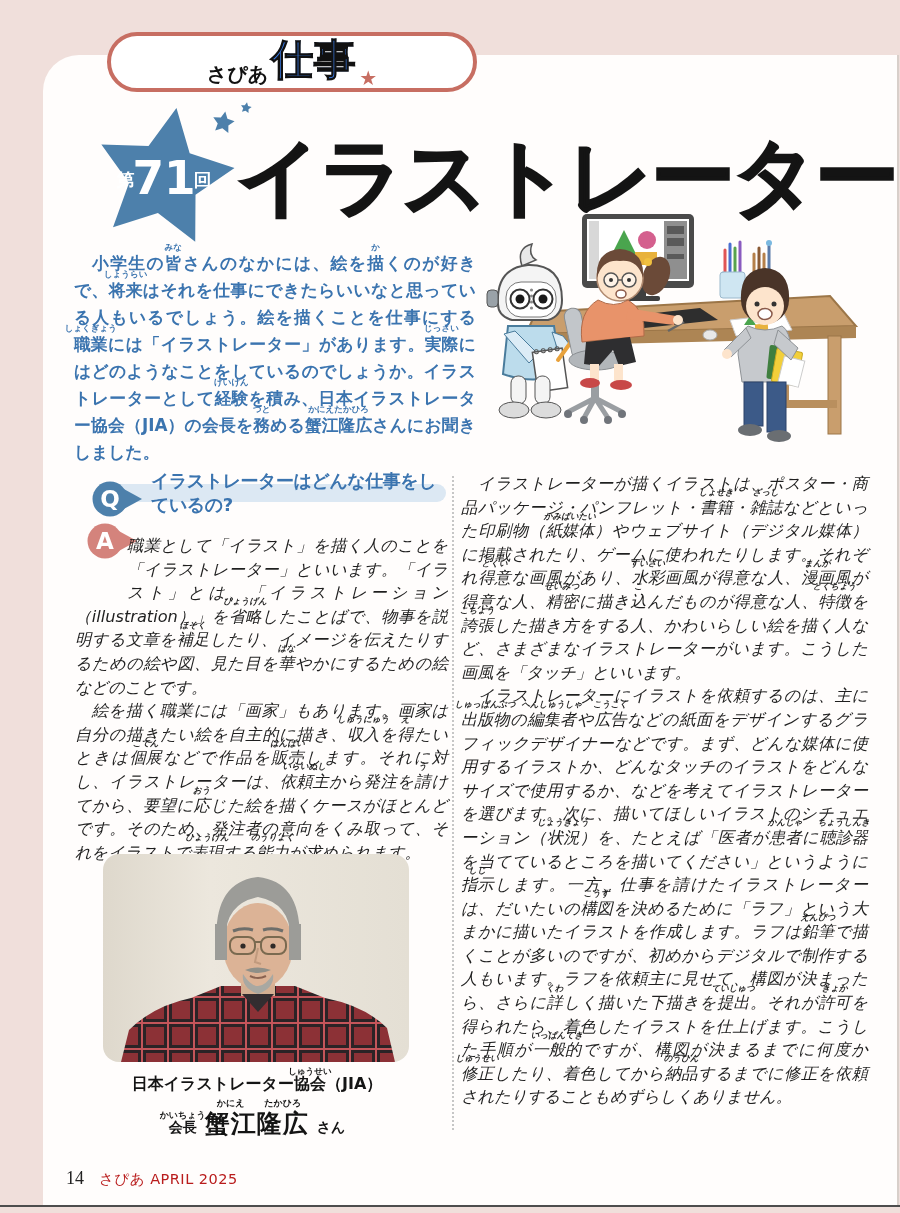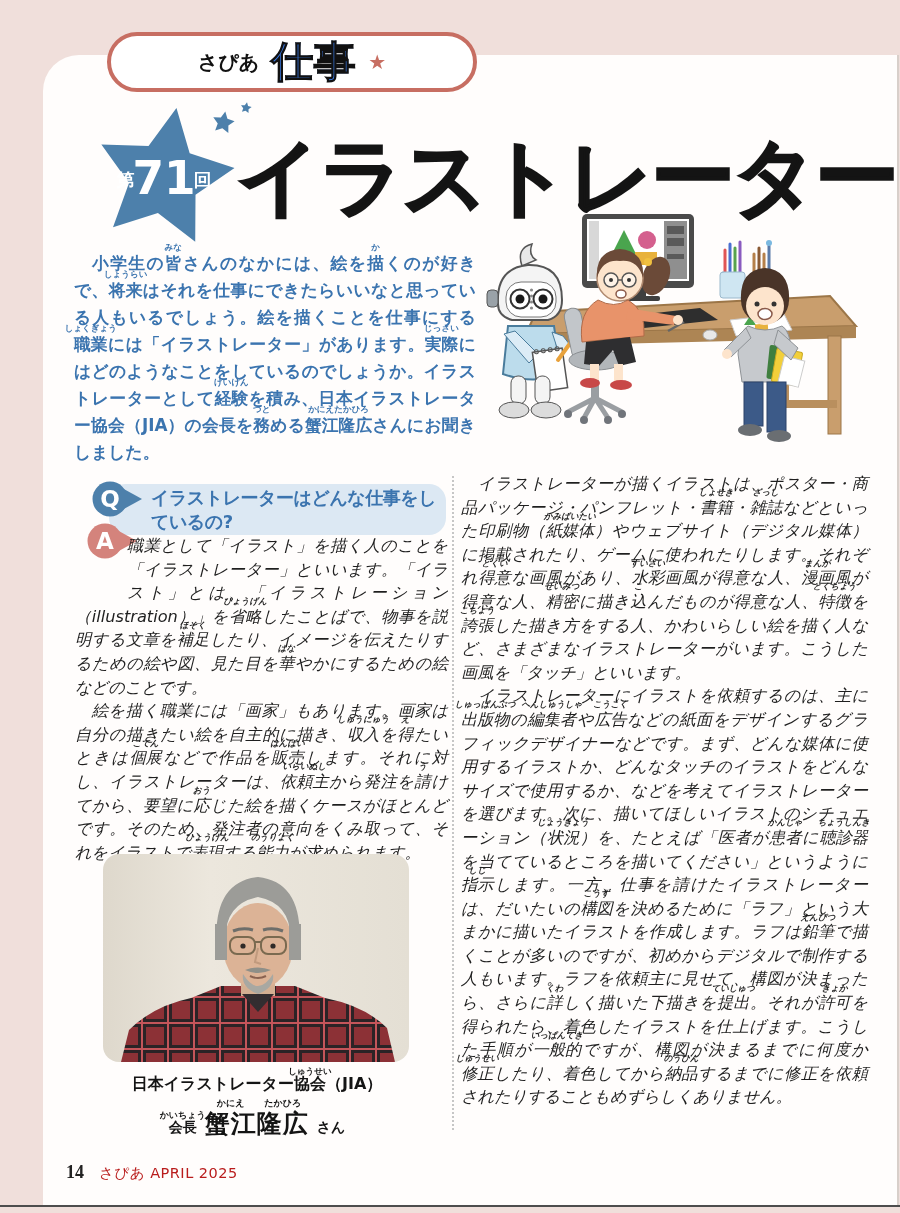--- a/index.html
+++ b/index.html
@@ -5,21 +5,21 @@
   html,body{margin:0;padding:0;background:#888;}
   .stage{position:relative;width:900px;height:1213px;margin:0 auto;background:var(--pink-bg,#f0dfdb);
          font-family:"DejaVu Sans","Liberation Sans",sans-serif;overflow:hidden;}
   .paper{position:absolute;left:43px;top:55px;width:855px;height:1151px;background:var(--paper,#fffdfc);
          border-radius:36px 0 0 0;}
   .scan-edge-bottom{position:absolute;left:0;top:1205px;width:900px;height:2px;background:#4d4d4d;}
   .scan-edge-right{position:absolute;left:897px;top:55px;width:2px;height:1150px;background:#d8cfca;}
 
   
   .header-badge{position:absolute;left:107px;top:32px;width:362px;height:52px;background:#fff;
-    border:4px solid var(--salmon,#c76e62);border-radius:30px;display:flex;align-items:center;justify-content:center;gap:12px;}
+    border:4px solid var(--salmon,#c76e62);border-radius:30px;display:flex;align-items:flex-end;justify-content:center;gap:3px;}
   .hb-prefix{font-size:20px;font-weight:900;color:#111;}
   .hb-main{font-size:42px;font-weight:900;color:#3b82f6;letter-spacing:0.5px;-webkit-text-stroke:1px #111;}
   .hb-star{color:var(--salmon,#c76e62);font-size:20px;line-height:1;}
 
   
   .episode-star{position:absolute;left:84px;top:101px;width:180px;height:150px;}
 
   
   .page-title{position:absolute;left:236px;top:122px;width:660px;height:118px;
     font-size:84px;font-weight:900;color:#141414;letter-spacing:-3px;line-height:110px;
@@ -31,21 +31,21 @@
 
   
   .scene{position:absolute;left:478px;top:212px;width:415px;height:252px;}
 
   
   .rb{position:relative;display:inline-block;}
   .rt{position:absolute;left:50%;top:-7.5px;transform:translateX(-50%);font-size:8.5px;font-weight:600;
       line-height:1;white-space:nowrap;letter-spacing:0;}
 
   
-  .q-pill{position:absolute;left:109px;top:484px;width:337px;height:51px;background:var(--qbg,#dce8f3);
+  .q-pill{position:absolute;left:109px;top:484px;width:337px;height:18px;background:var(--qbg,#dce8f3);
     border-radius:17px;display:flex;align-items:center;padding-left:42px;box-sizing:border-box;}
   .q-text{color:var(--text-blue,#3b74af);font-weight:800;font-size:18px;letter-spacing:-0.5px;}
   .qa-icon{position:absolute;width:52px;height:40px;}
   .q-icon{left:92px;top:480px;}
   .a-icon{left:87px;top:522px;}
 
   
   .para{margin:0;font-size:16.2px;line-height:23.6px;color:var(--ink,#1f1f1f);text-align:justify;font-weight:500;font-style:italic;}
   .col-left-a{position:absolute;left:75px;top:534px;width:373px;}
   .col-left-a .para:first-child::before{content:"";float:left;width:52px;height:50px;}
@@ -57,21 +57,21 @@
   .photo-caption{position:absolute;left:58px;top:1074px;width:398px;text-align:center;color:#141414;}
   .cap-org{font-size:16px;font-weight:700;}
   .cap-name-row{margin-top:12px;display:flex;align-items:baseline;justify-content:center;gap:8px;}
   .cap-role{font-size:14px;font-weight:700;}
   .cap-name{font-size:25px;font-weight:900;letter-spacing:1px;}
   .cap-suffix{font-size:14px;font-weight:700;}
   .cap-name-row .rt{top:-8px;font-size:9px;}
 
   
   .footer{position:absolute;left:66px;top:1162px;display:flex;align-items:baseline;gap:15px;}
-  .page-num{font-family:"Liberation Serif","DejaVu Serif",serif;font-size:18px;font-weight:700;color:#222;}
+  .page-num{font-family:"Liberation Serif","DejaVu Serif",serif;font-size:18px;font-weight:400;color:#222;margin-top:6px;}
   .mag-name{font-size:14.5px;color:#b91c1c;letter-spacing:0.5px;}
 </style>
 </head>
 <body>
 
 <div class="stage">
   <div class="paper"></div>
 
   <div class="header-badge">
     <span class="hb-prefix">さぴあ</span>

